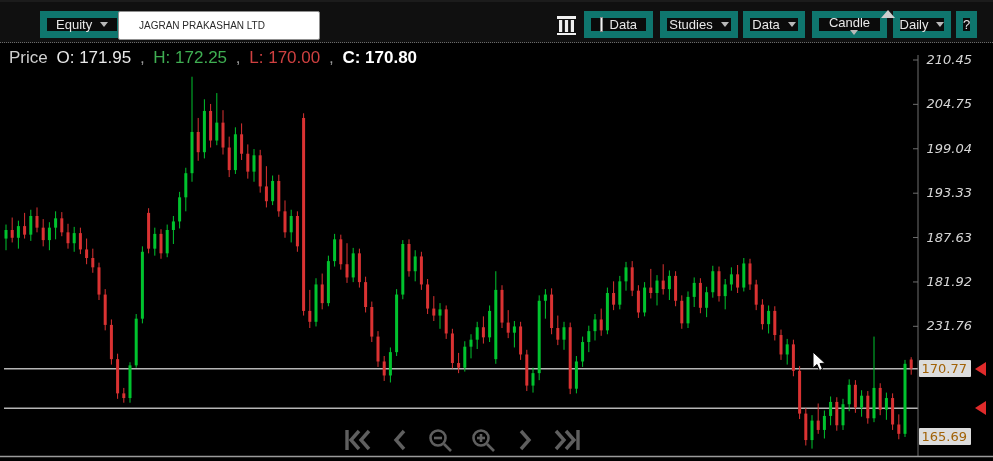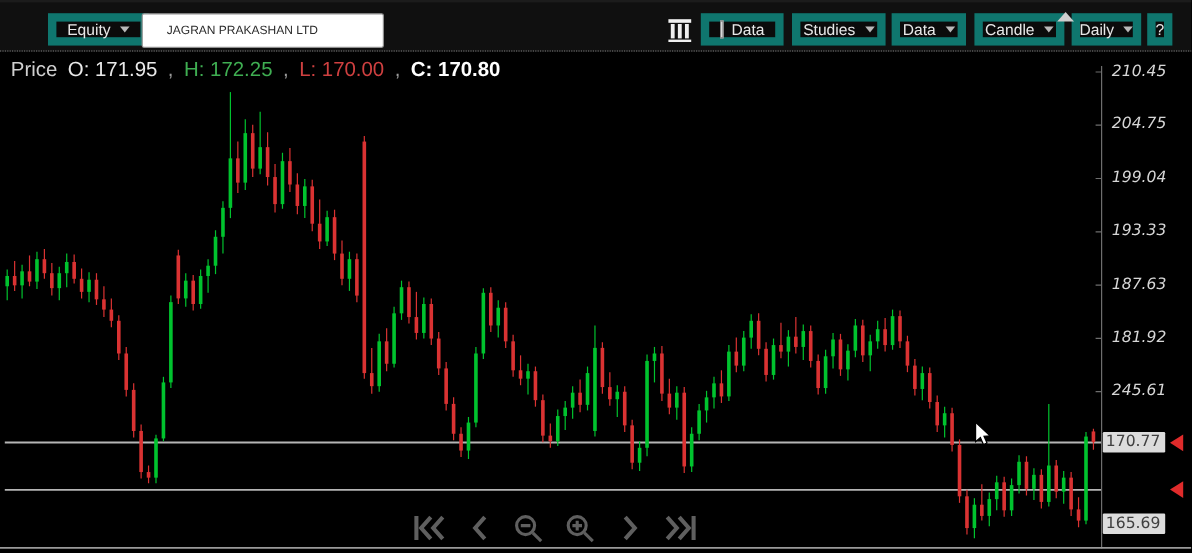--- a/index.html
+++ b/index.html
@@ -28,21 +28,21 @@
   .lg-o{color:#e9e9e9;}
   .lg-h{color:#3fae52;}
   .lg-l{color:#cf4040;}
   .lg-c{color:#ffffff;font-weight:bold;}
   .lg-sep{color:#9a9a9a;}
   .lg-price{color:#cfcfcf;margin-right:14px;}
   
   #chart{position:absolute;left:0;top:0;}
   .axis-label{position:absolute;left:918px;width:54px;text-align:right;font-size:13px;
               color:#d6d6d6;font-family:"DejaVu Sans",sans-serif;font-style:italic;}
-  .axis-badge{position:absolute;left:919px;width:52px;height:17px;background:#dcdcdc;color:#404040;
+  .axis-badge{position:absolute;left:919px;width:52px;height:17px;background:#dcdcdc;color:#a16207;
               font-size:13px;line-height:17px;text-align:right;padding-right:4px;box-sizing:border-box;
               font-family:"DejaVu Sans",sans-serif;border-radius:1px;}
   .badge-arrow{position:absolute;left:975px;width:0;height:0;border-top:7px solid transparent;
                border-bottom:7px solid transparent;border-right:11px solid #e02b2b;}
   
   .nav{position:absolute;left:344px;top:428px;display:flex;gap:17px;}
   .nav svg{cursor:pointer;}
   .cursor{position:absolute;left:812px;top:351px;pointer-events:none;}
 </style>
 </head>
@@ -76,21 +76,21 @@
     <div class="btn" style="left:584px;width:69px;">
       <span class="checkbox"></span>
       <span>Data</span>
     </div>
 
     <div class="btn" style="left:743px;width:62px;">
       <span>Data</span>
       <span class="caret"></span>
     </div>
 
-    <div class="btn" style="left:812px;width:75px;">
+    <div class="btn" style="left:812px;width:75px;flex-direction:column;">
       <span>Candle</span>
       <span class="caret"></span>
     </div>
 
     <div class="btn" style="left:893px;width:58px;">
       <span>Daily</span>
       <span class="caret"></span>
     </div>
 
     <div class="btn" style="left:956px;width:21px;padding:0;">?</div>
@@ -417,21 +417,21 @@
       <line x1="0" y1="456.5" x2="993" y2="456.5" stroke="#9a9a9a" stroke-width="1.4"></line>
     </svg>
 
   <div id="axis">
       <div class="axis-label" style="top: 52px;">210.45</div>
       <div class="axis-label" style="top: 96.346px;">204.75</div>
       <div class="axis-label" style="top: 140.77px;">199.04</div>
       <div class="axis-label" style="top: 185.194px;">193.33</div>
       <div class="axis-label" style="top: 229.54px;">187.63</div>
       <div class="axis-label" style="top: 273.963px;">181.92</div>
-      <div class="axis-label" style="top: 318.309px;">245.61</div>
+      <div class="axis-label" style="top: 318.309px;">231.76</div>
       <div class="axis-badge" style="top: 360.21px;">170.77</div>
       <div class="badge-arrow" style="top: 361.71px;"></div>
       <div class="axis-badge" style="top: 399.733px; margin-top: 28px;">165.69</div>
       <div class="badge-arrow" style="top: 401.233px;"></div>
     </div>
 
   <div class="nav">
     <svg width="28" height="24" viewBox="0 0 28 24">
       <g fill="none" stroke="#5f5f5f" stroke-width="3.4">
         <line x1="3" y1="2" x2="3" y2="22"></line>

